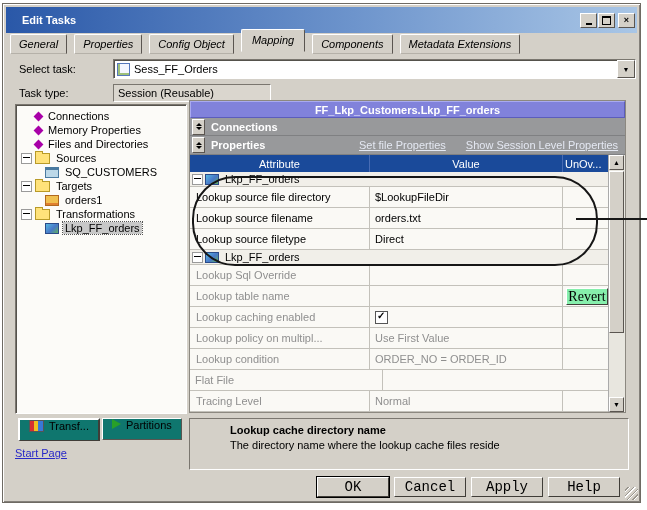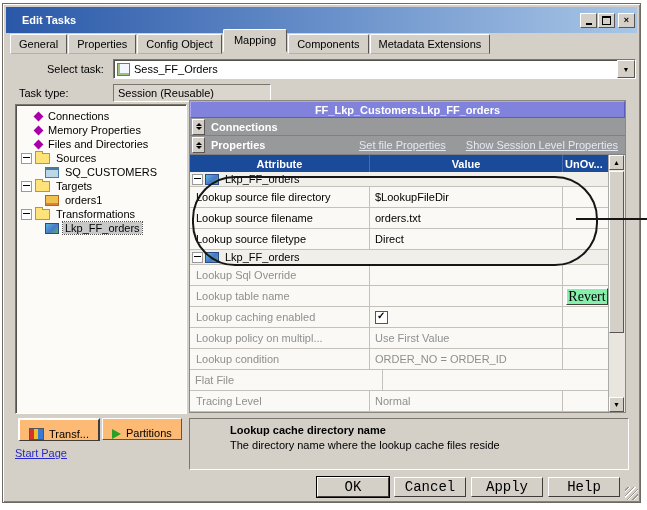--- a/index.html
+++ b/index.html
@@ -12,22 +12,22 @@
             background:linear-gradient(90deg,#2a58a8 0%,#6d94cc 55%,#a9c6e6 100%);
             display:flex;align-items:center;padding-left:16px;color:#fff;font-weight:bold;}
   .winbtns{margin-left:auto;display:flex;gap:1px;padding-right:2px;align-items:center;}
   .winbtn{width:15px;height:13px;background:#d4d0c8;border:1px solid;border-color:#fff #5a5550 #5a5550 #fff;
           display:flex;align-items:center;justify-content:center;color:#000;font-weight:bold;font-size:9px;line-height:1;}
   .winbtn.close{margin-left:2px;}
   .glyph-min{display:block;width:6px;height:2px;background:#000;margin-top:7px;}
   .glyph-max{display:block;width:7px;height:6px;border:1px solid #000;border-top-width:2px;}
   
   .tabstrip{position:absolute;left:7px;top:27px;height:22px;white-space:nowrap;}
-  .tab{display:inline-block;padding:3px 8px 3px;margin-right:1px;background:#d4d0c8;position:relative;
-       border:1px solid;border-color:#fff #5a5550 #b5b1a9 #fff;border-radius:2px 2px 0 0;vertical-align:bottom;}
+  .tab{display:inline-block;padding:3px 8px 3px;margin-right:7px;background:#d4d0c8;position:relative;
+       border:1px solid;border-color:#fff #5a5550 #b5b1a9 #fff;border-radius:2px 2px 0 0;vertical-align:bottom;font-style:italic;}
   .tab.active{padding:4px 10px 5px;top:-2px;border-bottom-color:#d4d0c8;z-index:2;}
   
   .flabel{position:absolute;left:16px;}
   .combo{position:absolute;left:110px;top:55px;width:523px;height:20px;background:#fff;
          border:1px solid;border-color:#7a766f #fff #fff #7a766f;box-shadow:inset 1px 1px 0 #55524c;
          display:flex;align-items:center;padding-left:3px;box-sizing:border-box;}
   .session-icon{width:11px;height:11px;background:#f4f6ff;border:1px solid #5577bb;margin-right:4px;
          box-shadow:inset 2px -2px 0 #9ec07a;}
   .combo-arrow{margin-left:auto;width:16px;height:16px;background:#d4d0c8;border:1px solid;
          border-color:#fff #5a5550 #5a5550 #fff;display:flex;align-items:center;justify-content:center;
@@ -66,21 +66,21 @@
         display:flex;flex-direction:column;align-items:center;justify-content:center;gap:1px;margin-right:6px;flex:0 0 auto;}
   .spinbtn i{display:block;width:0;height:0;border-left:3px solid transparent;border-right:3px solid transparent;}
   .spinbtn .up{border-bottom:3px solid #000;}
   .spinbtn .dn{border-top:3px solid #000;}
   .band-label{color:#fff;font-weight:bold;}
   .band-link{color:#e4e8f2;text-decoration:underline;cursor:pointer;}
   .band.properties .band-label{width:148px;}
   .band-link + .band-link{margin-left:20px;}
   
   .grid-header{position:absolute;left:0;top:54px;width:421px;height:17px;background:#1a4a9a;display:flex;
-        color:#fff;font-weight:bold;align-items:center;box-sizing:border-box;}
+        color:#fff;font-weight:normal;align-items:center;box-sizing:border-box;}
   .gh{border-right:1px solid #486cb4;height:100%;display:flex;align-items:center;justify-content:center;box-sizing:border-box;}
   .gh.attr{width:180px;}
   .gh.val{width:193px;}
   .gh.unov{flex:1;justify-content:flex-start;padding-left:2px;}
   .grid-body{position:absolute;left:0;top:71px;width:421px;bottom:0;background:#d8d5cd;overflow:hidden;}
   .grow{display:flex;align-items:stretch;background:#faf9f5;border-bottom:1px solid #c3c1ba;box-sizing:border-box;}
   .grow.group{height:15px;align-items:center;padding-left:2px;background:#f1efe9;}
   .grow.group .expander{margin-right:2px;}
   .glabel{padding-left:2px;}
   .grow:not(.group){height:21px;}
@@ -96,21 +96,21 @@
   .vscroll{position:absolute;right:0;top:54px;bottom:0;width:16px;background:#e8e6df;border-left:1px solid #aaa;}
   .sbtn{position:absolute;left:0;width:15px;height:15px;background:#d4d0c8;border:1px solid;
         border-color:#fff #5a5550 #5a5550 #fff;display:flex;align-items:center;justify-content:center;
         font-size:7px;color:#000;box-sizing:border-box;}
   .sbtn.up{top:0;}
   .sbtn.down{bottom:0;}
   .sthumb{position:absolute;left:0;top:16px;width:15px;height:162px;background:#d4d0c8;border:1px solid;
         border-color:#fff #5a5550 #5a5550 #fff;box-sizing:border-box;}
   
   .footer-tabs{position:absolute;left:15px;top:414px;display:flex;}
-  .ftab{height:20px;display:flex;align-items:flex-end;padding:0 9px;background:#fdba74;
+  .ftab{height:20px;display:flex;align-items:flex-start;padding:0 9px;background:#0f766e;
         border:1px solid;border-color:#fff #5a5550 #5a5550 #fff;margin-right:2px;}
   .ftab.active{border-width:2px 2px 1px;border-color:#fff #403d38 #403d38 #fff;}
   .ficon{margin-right:5px;}
   .ficon.transform-grid{width:13px;height:10px;background:linear-gradient(90deg,#d83030 0 4px,#f0c020 4px 8px,#3878d8 8px 13px);border:1px solid #555;}
   .ficon.partition-arrow{width:0;height:0;border-top:5px solid transparent;border-bottom:5px solid transparent;border-left:9px solid #28a028;}
   .startpage{position:absolute;left:12px;top:443px;color:#2929c8;text-decoration:underline;cursor:pointer;}
   .descbox{position:absolute;left:186px;top:414px;width:440px;height:52px;
         border:1px solid;border-color:#7a766f #fff #fff #7a766f;box-sizing:border-box;background:#d4d0c8;padding-left:32px;}
   .desc-title{font-weight:bold;padding:5px 0 3px 8px;}
   .desc-text{padding-left:8px;}
@@ -140,21 +140,21 @@
           </span>
         <span class="winbtn">
             <span class="glyph-max"></span>
           </span>
         <span class="winbtn close">×</span>
       </span>
     </div>
 
     <div class="tabstrip" id="tabstrip"><span class="tab">General</span><span class="tab">Properties</span><span class="tab">Config Object</span><span class="tab active">Mapping</span><span class="tab">Components</span><span class="tab">Metadata Extensions</span></div>
 
-    <div class="flabel" style="top:59px;margin-left:28px;">Select task:</div>
+    <div class="flabel" style="top:59px;">Select task:</div>
     <div class="combo">
       <span class="session-icon"></span>
       <span>Sess_FF_Orders</span>
       <span class="combo-arrow">▼</span>
     </div>
 
     <div class="flabel" style="top:83px;">Task type:</div>
     <div class="task-field">Session (Reusable)</div>
 
     <div class="tree" id="tree">

